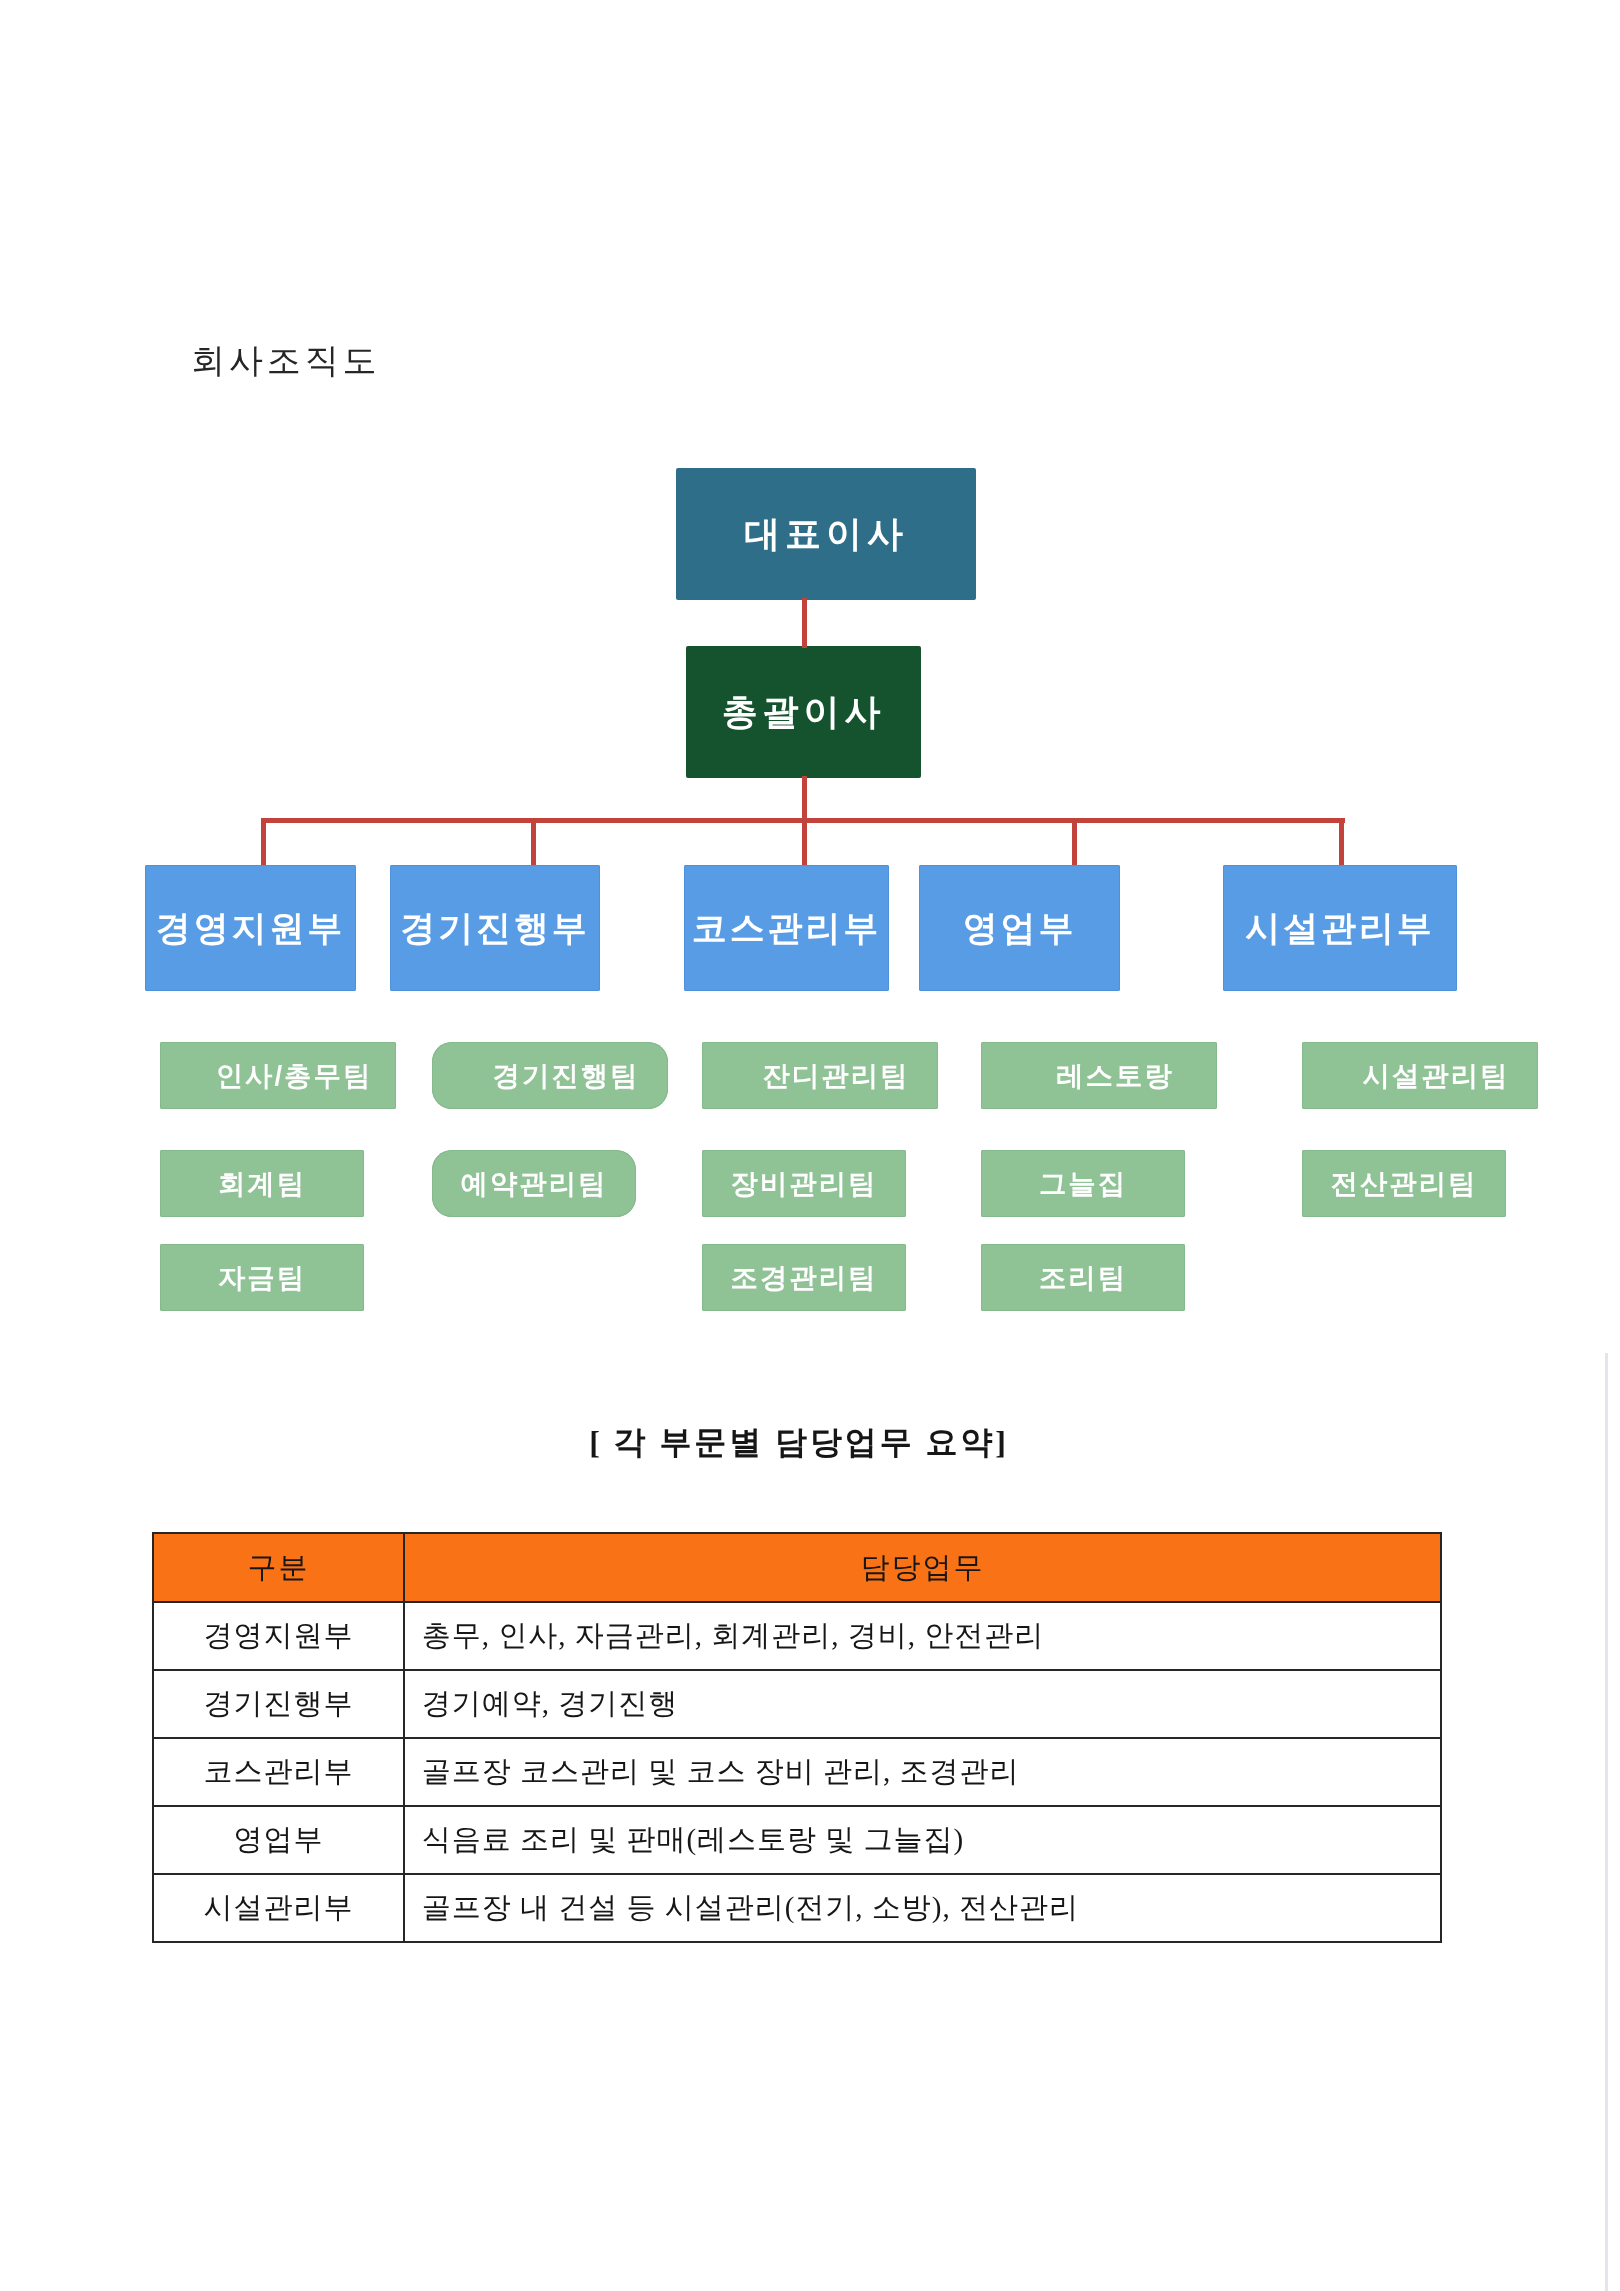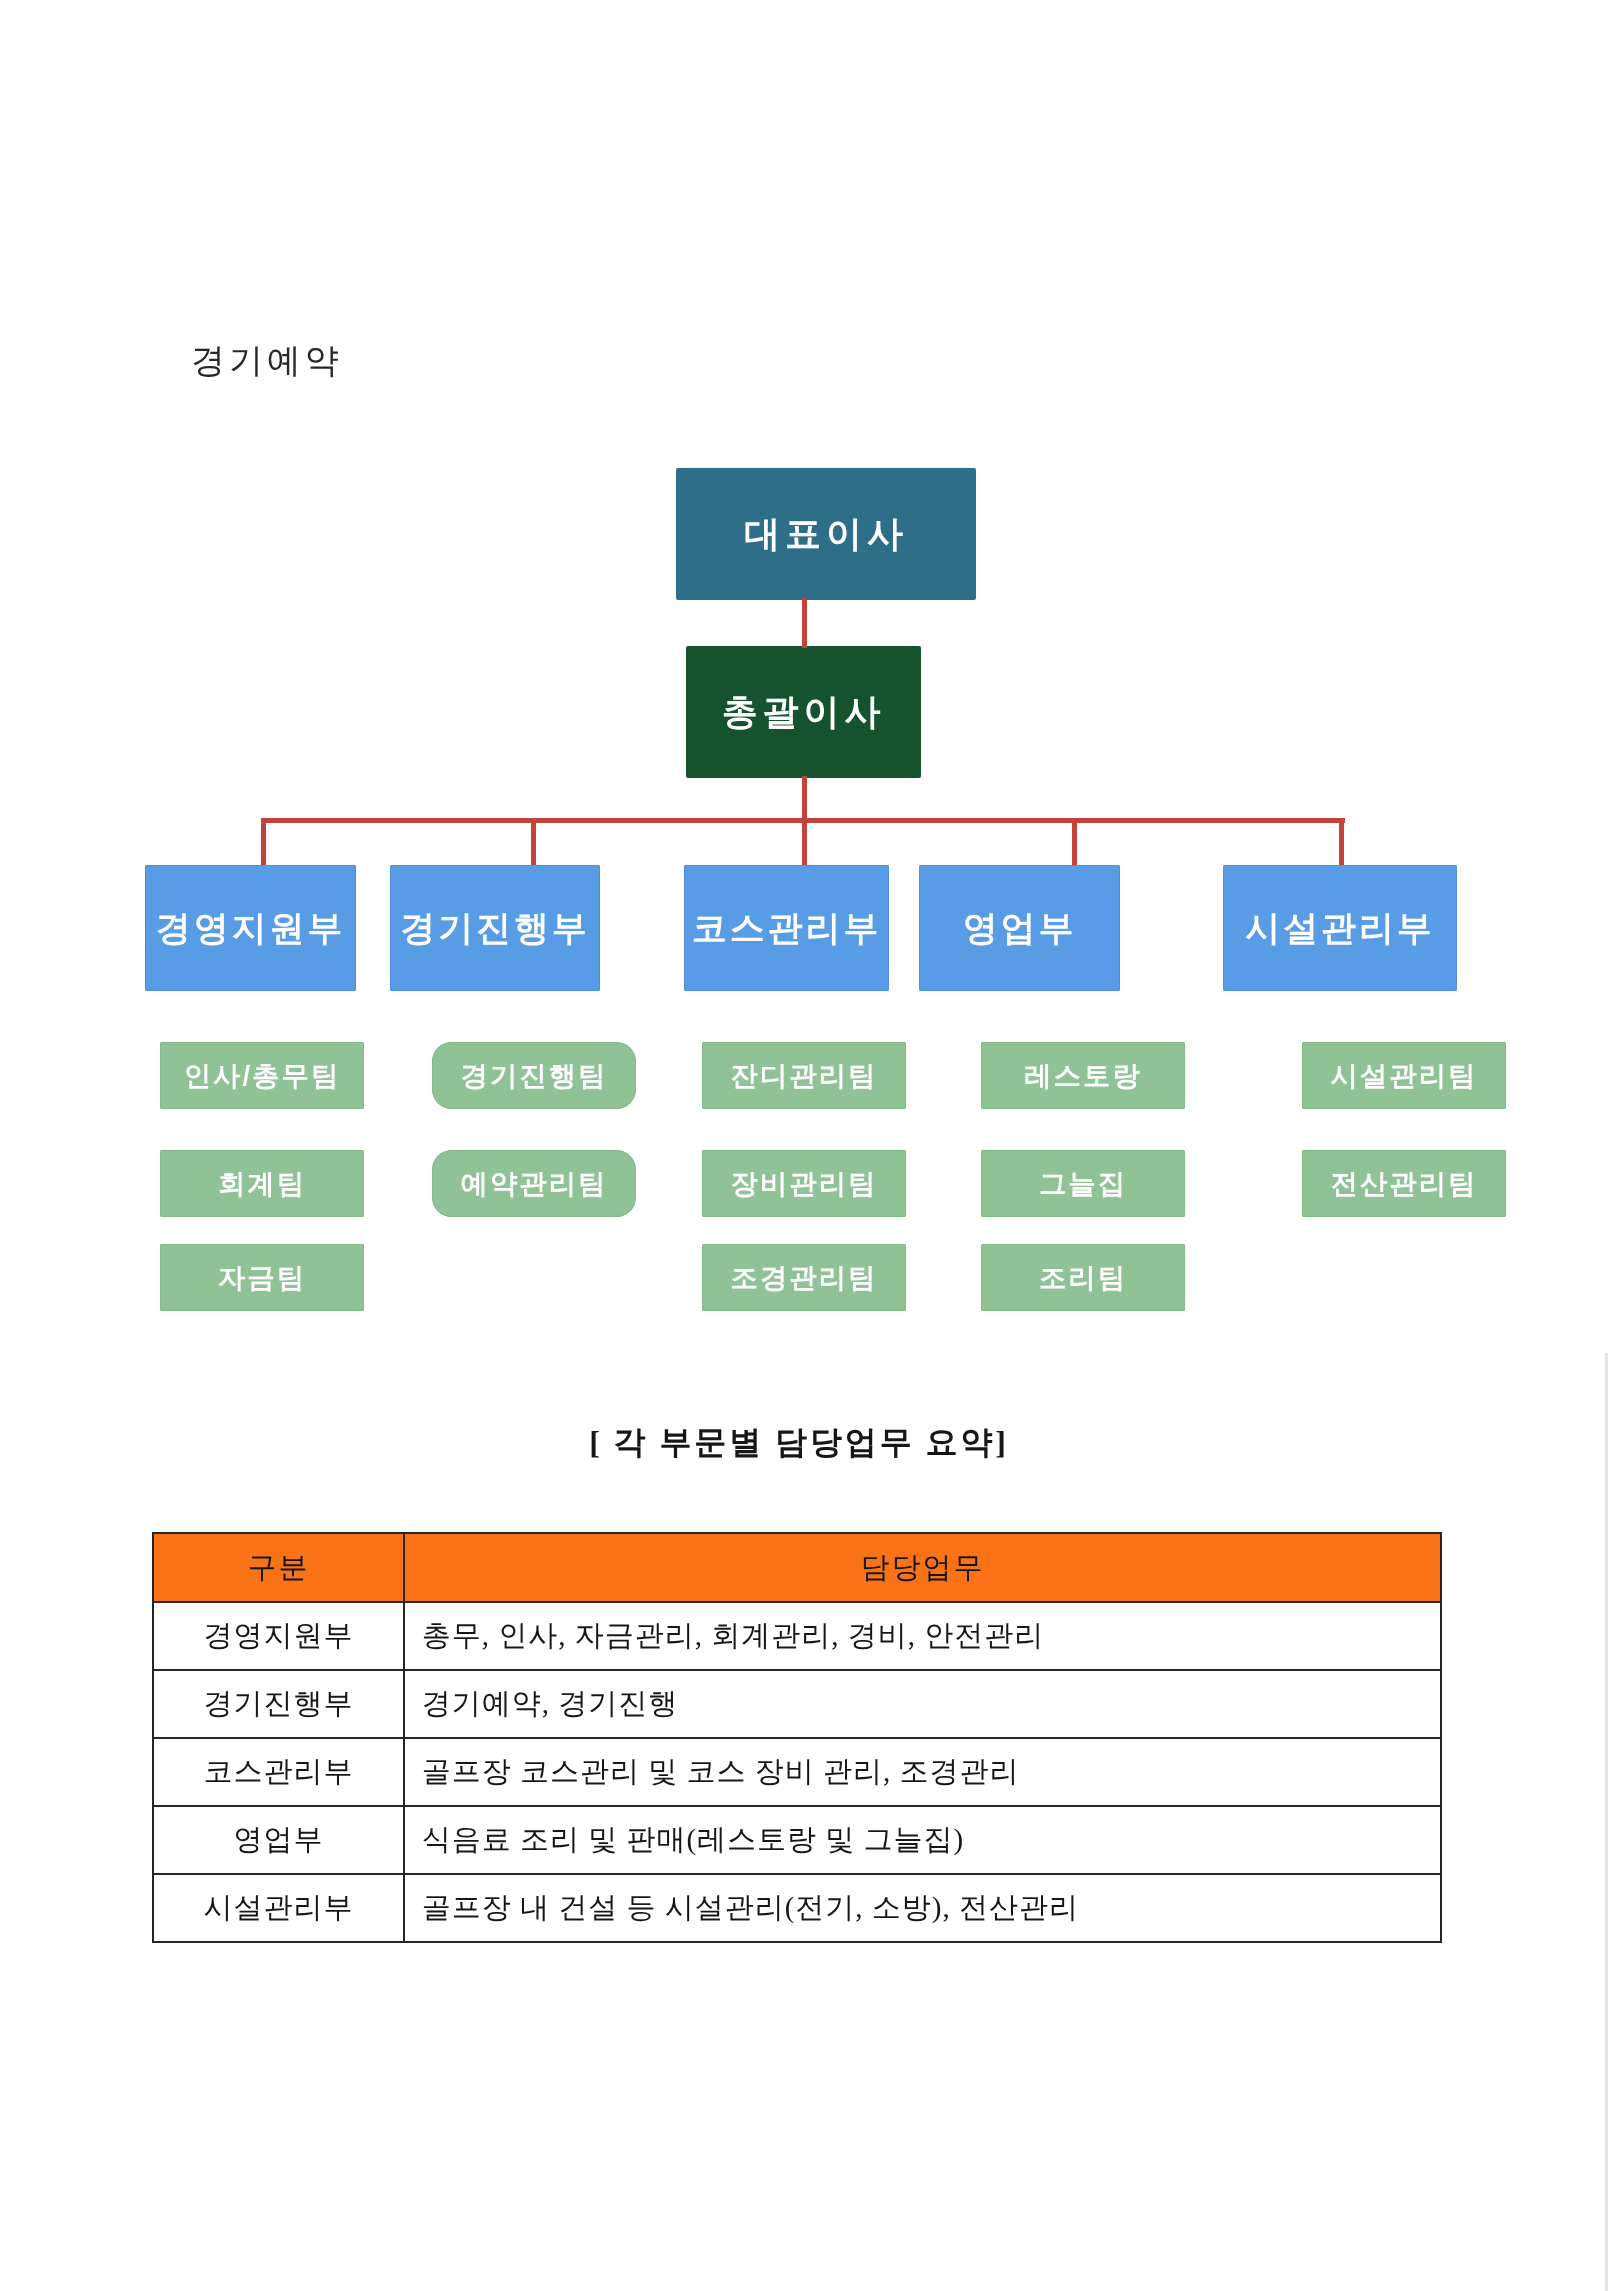--- a/index.html
+++ b/index.html
@@ -24,21 +24,21 @@
   .ceo{left:676px;top:468px;width:300px;height:132px;background:#2e6e88;font-size:36px;letter-spacing:4.9px;}
   .dir{left:686px;top:646px;width:235px;height:132px;background:#14532d;font-size:36px;letter-spacing:4.9px;}
   .dept{top:865px;height:126px;background:#579ce5;font-size:35px;letter-spacing:2.9px;box-shadow:0 0 0 1px #4e91da inset;}
   .dept1{left:145px;width:211px;}
   .dept2{left:390px;width:210px;}
   .dept3{left:684px;width:205px;}
   .dept4{left:919px;width:201px;}
   .dept5{left:1223px;width:234px;}
   .team{width:204px;height:67px;background:#8fc295;font-size:27.4px;letter-spacing:2px;box-shadow:0 0 0 1px #84b98b inset;}
   .c1{left:160px;} .c2{left:432px;border-radius:20px;} .c3{left:702px;} .c4{left:973px;margin-left:8px;} .c5{left:1302px;}
-  .r1{top:1042px;} .r2{top:1150px;} .r3{top:1244px;}
+  .r1{top:1042px;padding-left:32px;} .r2{top:1150px;} .r3{top:1244px;}
   
   .line{position:absolute;background:#c2423c;}
   .v-ceo-dir{left:802px;top:598px;width:4.9px;height:50px;}
   .v-dir-bus{left:802px;top:776px;width:4.9px;height:47px;}
   .h-bus{left:261px;top:818px;width:1084px;height:4.9px;}
   .drop{width:4.9px;top:821px;height:46px;}
   .d1{left:261px;} .d2{left:531px;} .d3{left:802px;} .d4{left:1072px;} .d5{left:1339px;}
   
   .summary-title{
     position:absolute;left:0;top:1421px;width:1598px;text-align:center;
@@ -60,21 +60,21 @@
   table.summary td{height:64px;}
   .col-division{width:251px;}
   td.cell-division{text-align:center;letter-spacing:1px;}
   td.cell-duties{text-align:left;padding-left:16.7px;letter-spacing:1px;}
 </style>
 </head>
 <body>
 
 <div class="page">
 
-  <div class="doc-title">경기예약</div>
+  <div class="doc-title">회사조직도</div>
 
   <div>
     <div class="node ceo">대표이사</div>
     <div class="node dir">총괄이사</div>
 
     <div class="line v-ceo-dir"></div>
     <div class="line v-dir-bus"></div>
     <div class="line h-bus"></div>
     <div class="line drop d1"></div>
     <div class="line drop d2"></div>

